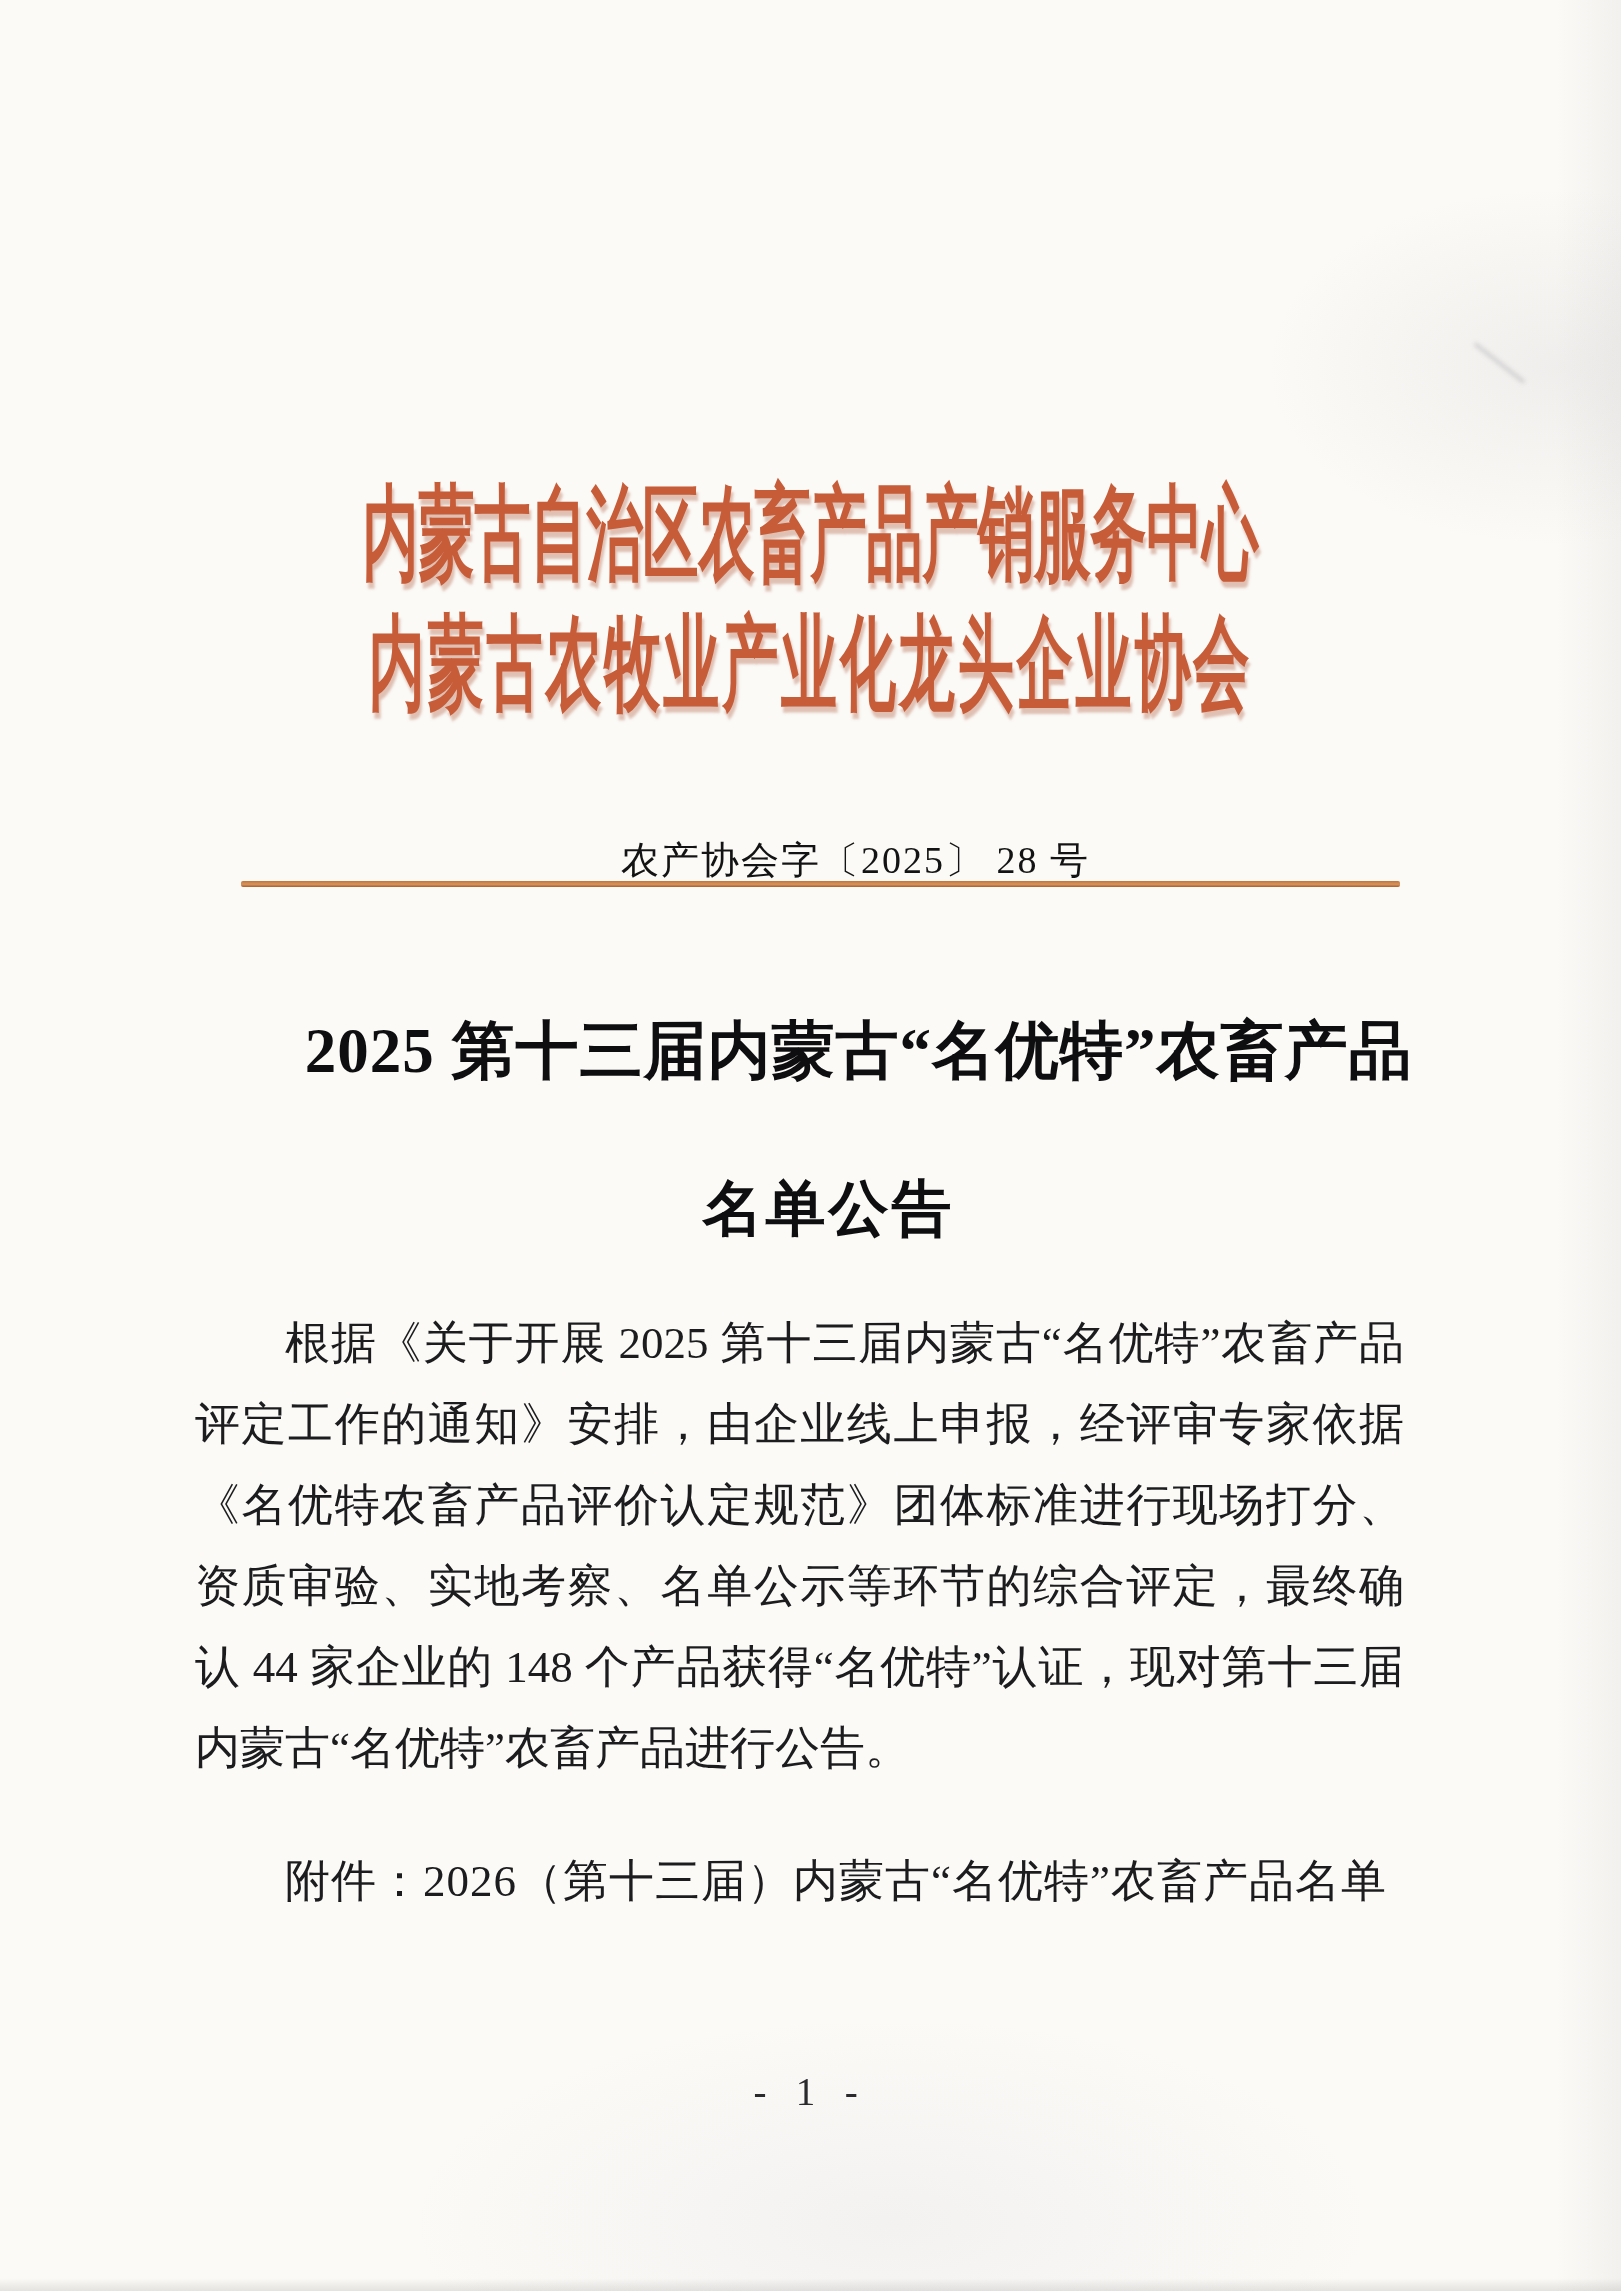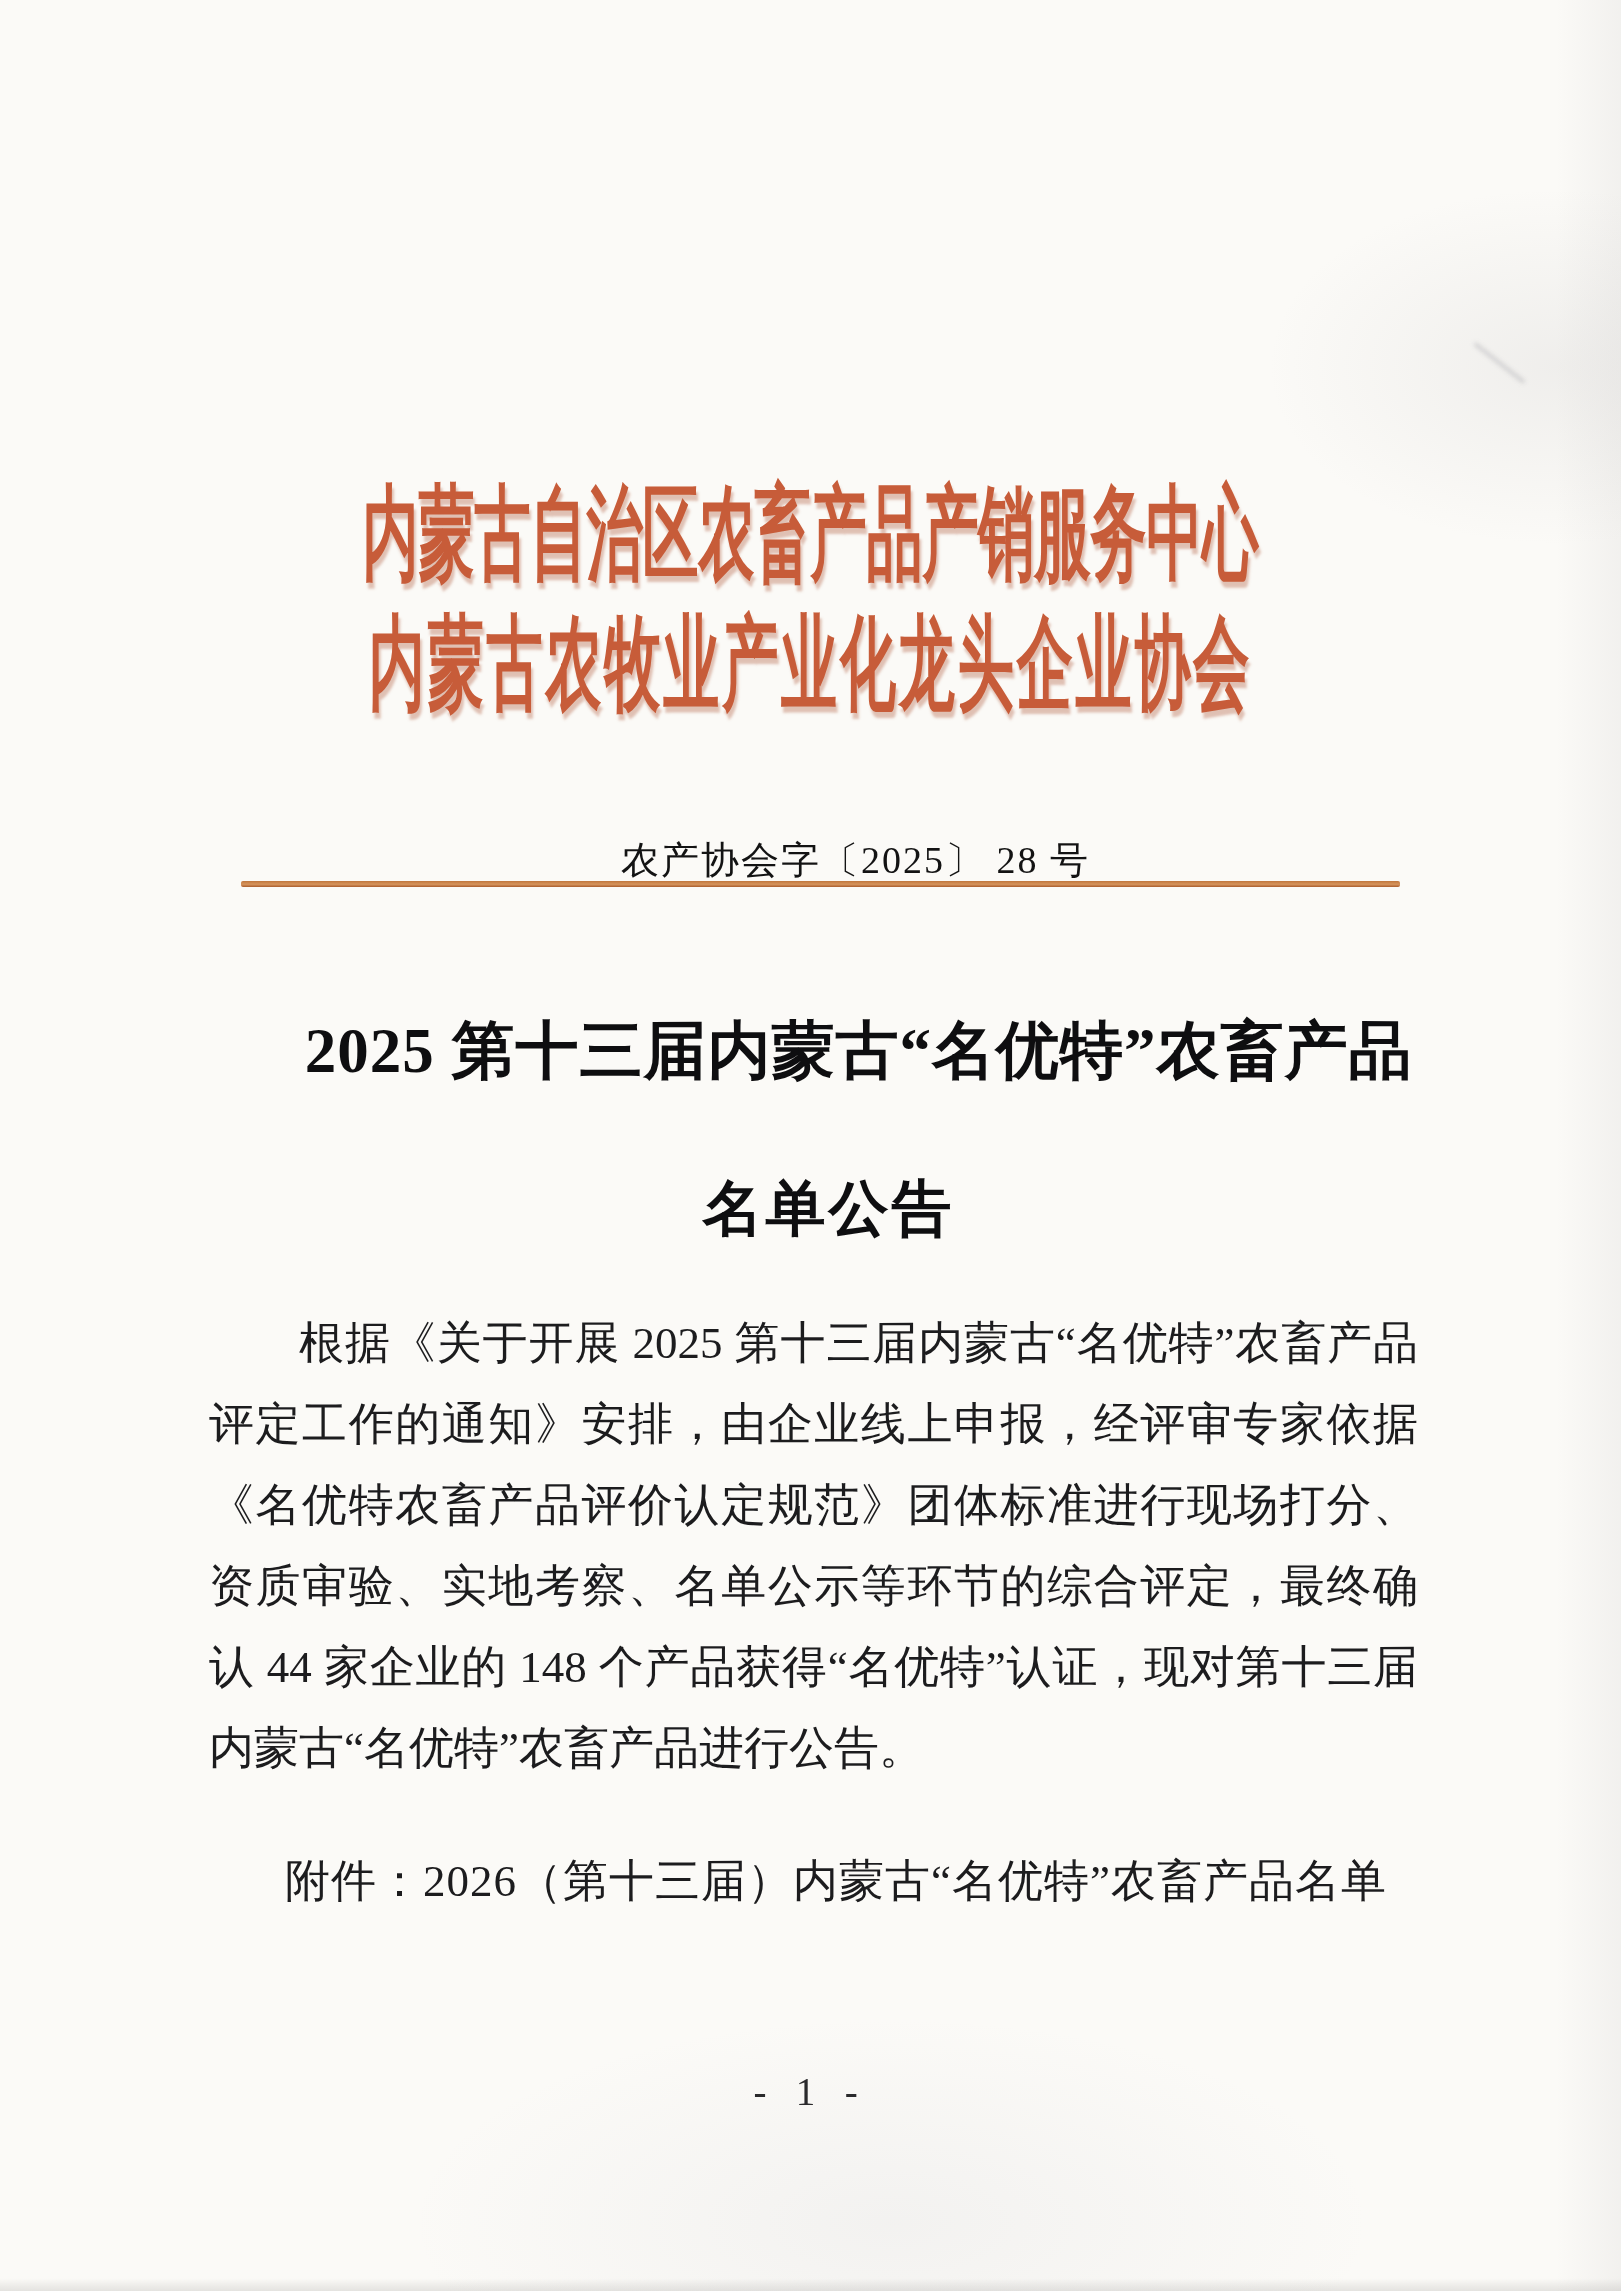--- a/index.html
+++ b/index.html
@@ -111,21 +111,20 @@
     position: absolute;
     left: 195px;
     top: 1303px;
     width: 1209px;
     font-size: 45px;
     line-height: 81px;
     text-align: justify;
     text-justify: inter-ideograph;
     text-indent: 2em;
     color: #1c1c1e;
-    margin-left: 14px;
   }
 
   .attachment-line {
     position: absolute;
     left: 195px;
     top: 1854px;
     width: 1209px;
     font-size: 45px;
     line-height: 55px;
     text-indent: 2em;

